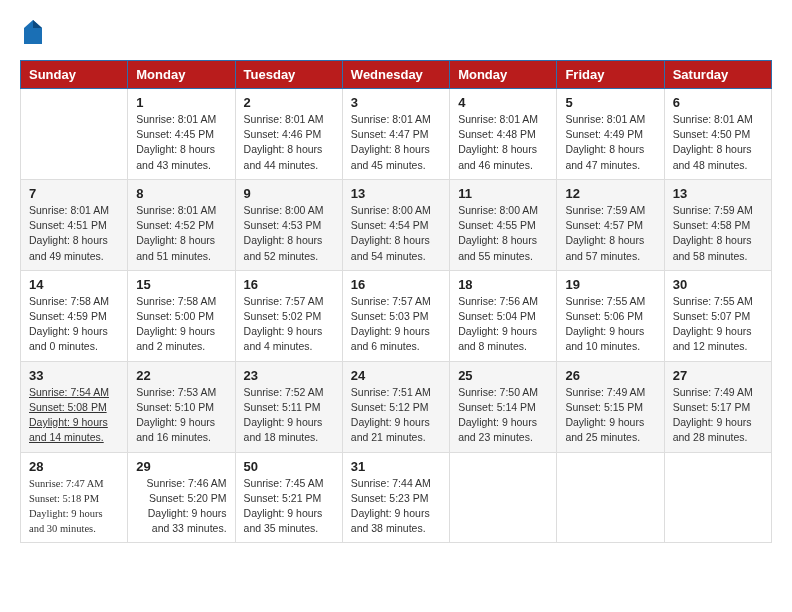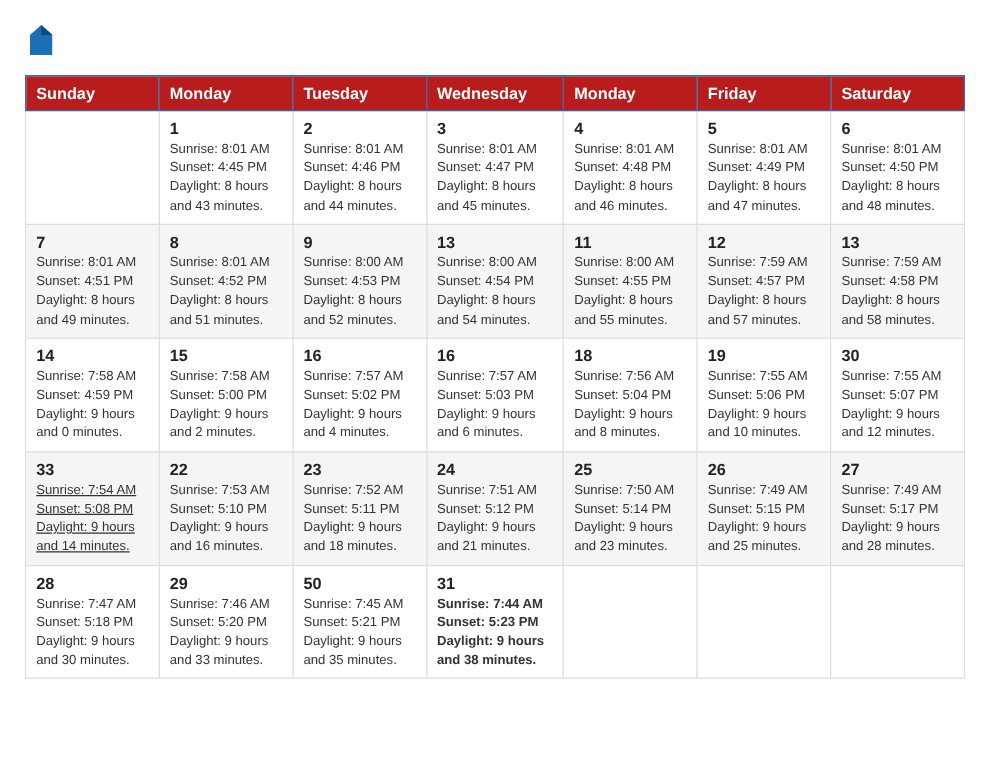--- a/index.html
+++ b/index.html
@@ -320,42 +320,42 @@
           <span class="day-number">27</span>
           <div class="day-info" style="white-space: pre-line;">Sunrise: 7:49 AM
 Sunset: 5:17 PM
 Daylight: 9 hours
 and 28 minutes.</div>
         </td>
       </tr>
       <tr>
         <td>
           <span class="day-number">28</span>
-          <div class="day-info" style="white-space: pre-line;">Sunrise: 7:47 AM
+          <div class="day-info" style="white-space: pre-line; font-family: Liberation Serif, serif;">Sunrise: 7:47 AM
 Sunset: 5:18 PM
 Daylight: 9 hours
 and 30 minutes.</div>
         </td>
         <td>
           <span class="day-number">29</span>
-          <div class="day-info" style="white-space: pre-line;">Sunrise: 7:46 AM
+          <div class="day-info" style="white-space: pre-line; text-align: right;">Sunrise: 7:46 AM
 Sunset: 5:20 PM
 Daylight: 9 hours
 and 33 minutes.</div>
         </td>
         <td>
           <span class="day-number">50</span>
           <div class="day-info" style="white-space: pre-line;">Sunrise: 7:45 AM
 Sunset: 5:21 PM
 Daylight: 9 hours
 and 35 minutes.</div>
         </td>
         <td>
           <span class="day-number">31</span>
-          <div class="day-info" style="white-space: pre-line; font-weight: bold;">Sunrise: 7:44 AM
+          <div class="day-info" style="white-space: pre-line;">Sunrise: 7:44 AM
 Sunset: 5:23 PM
 Daylight: 9 hours
 and 38 minutes.</div>
         </td>
         <td class="empty-cell"></td>
         <td class="empty-cell"></td>
         <td class="empty-cell"></td>
       </tr>
     </tbody>
 </table>

